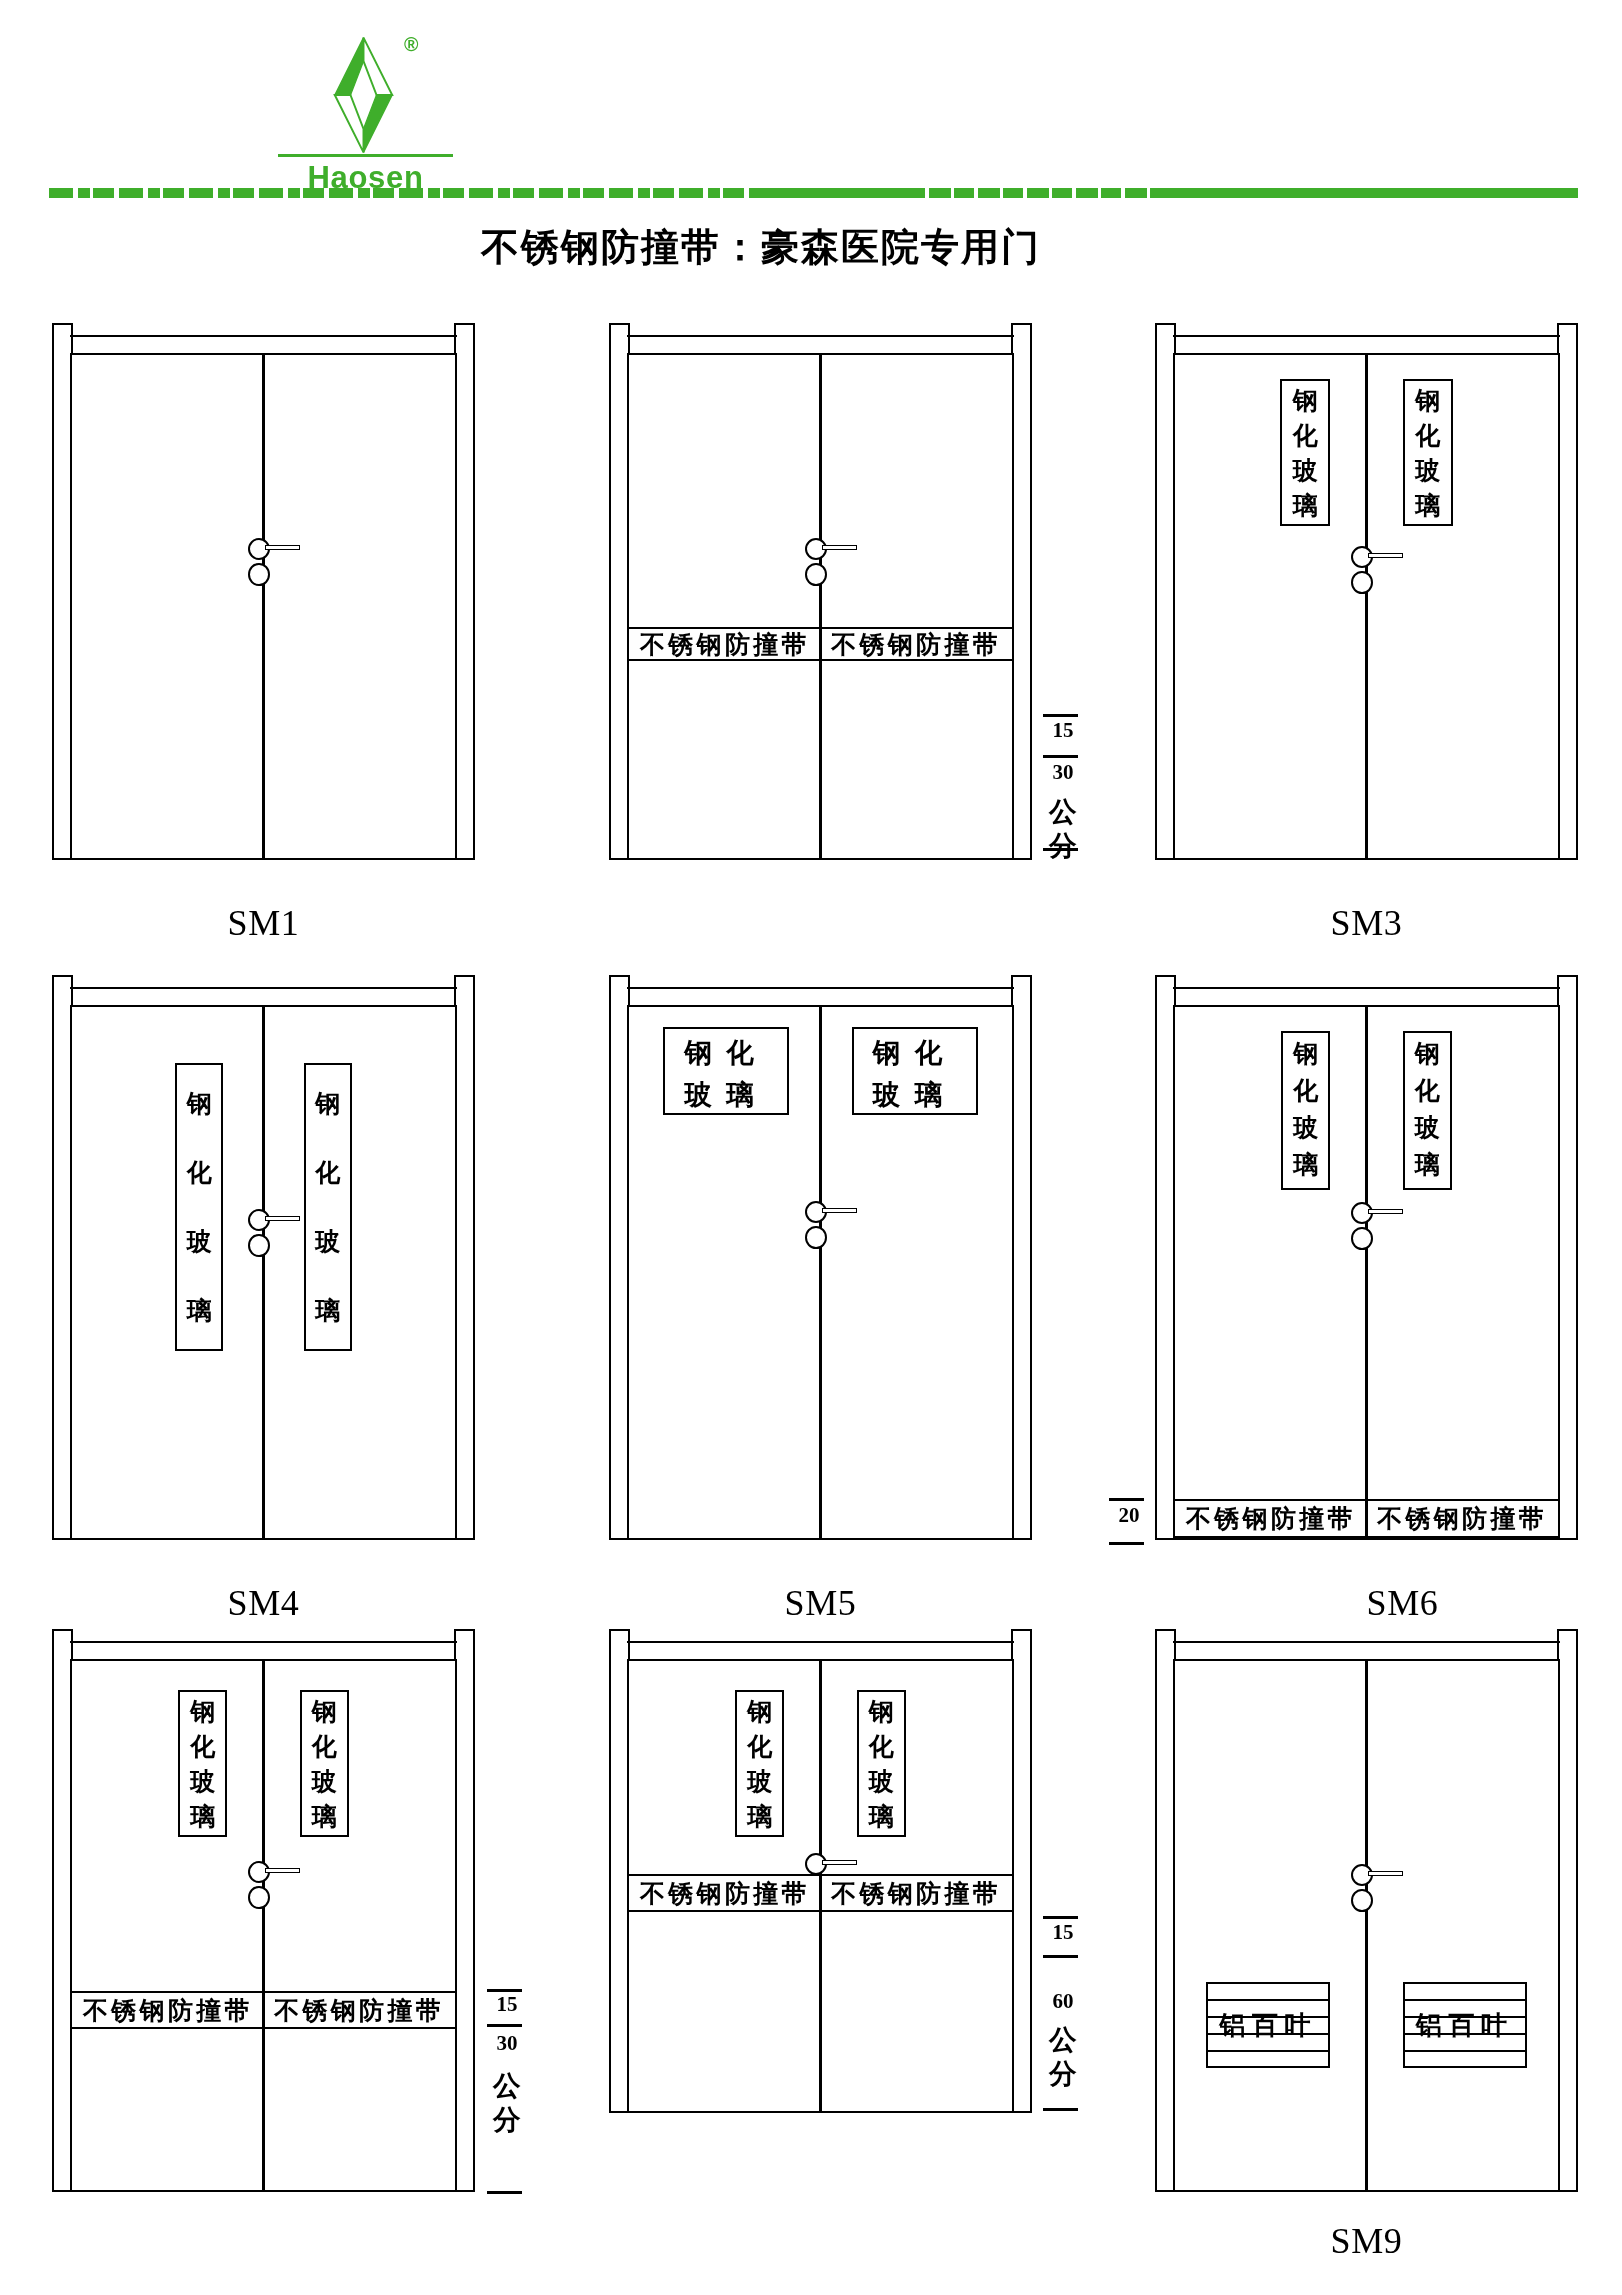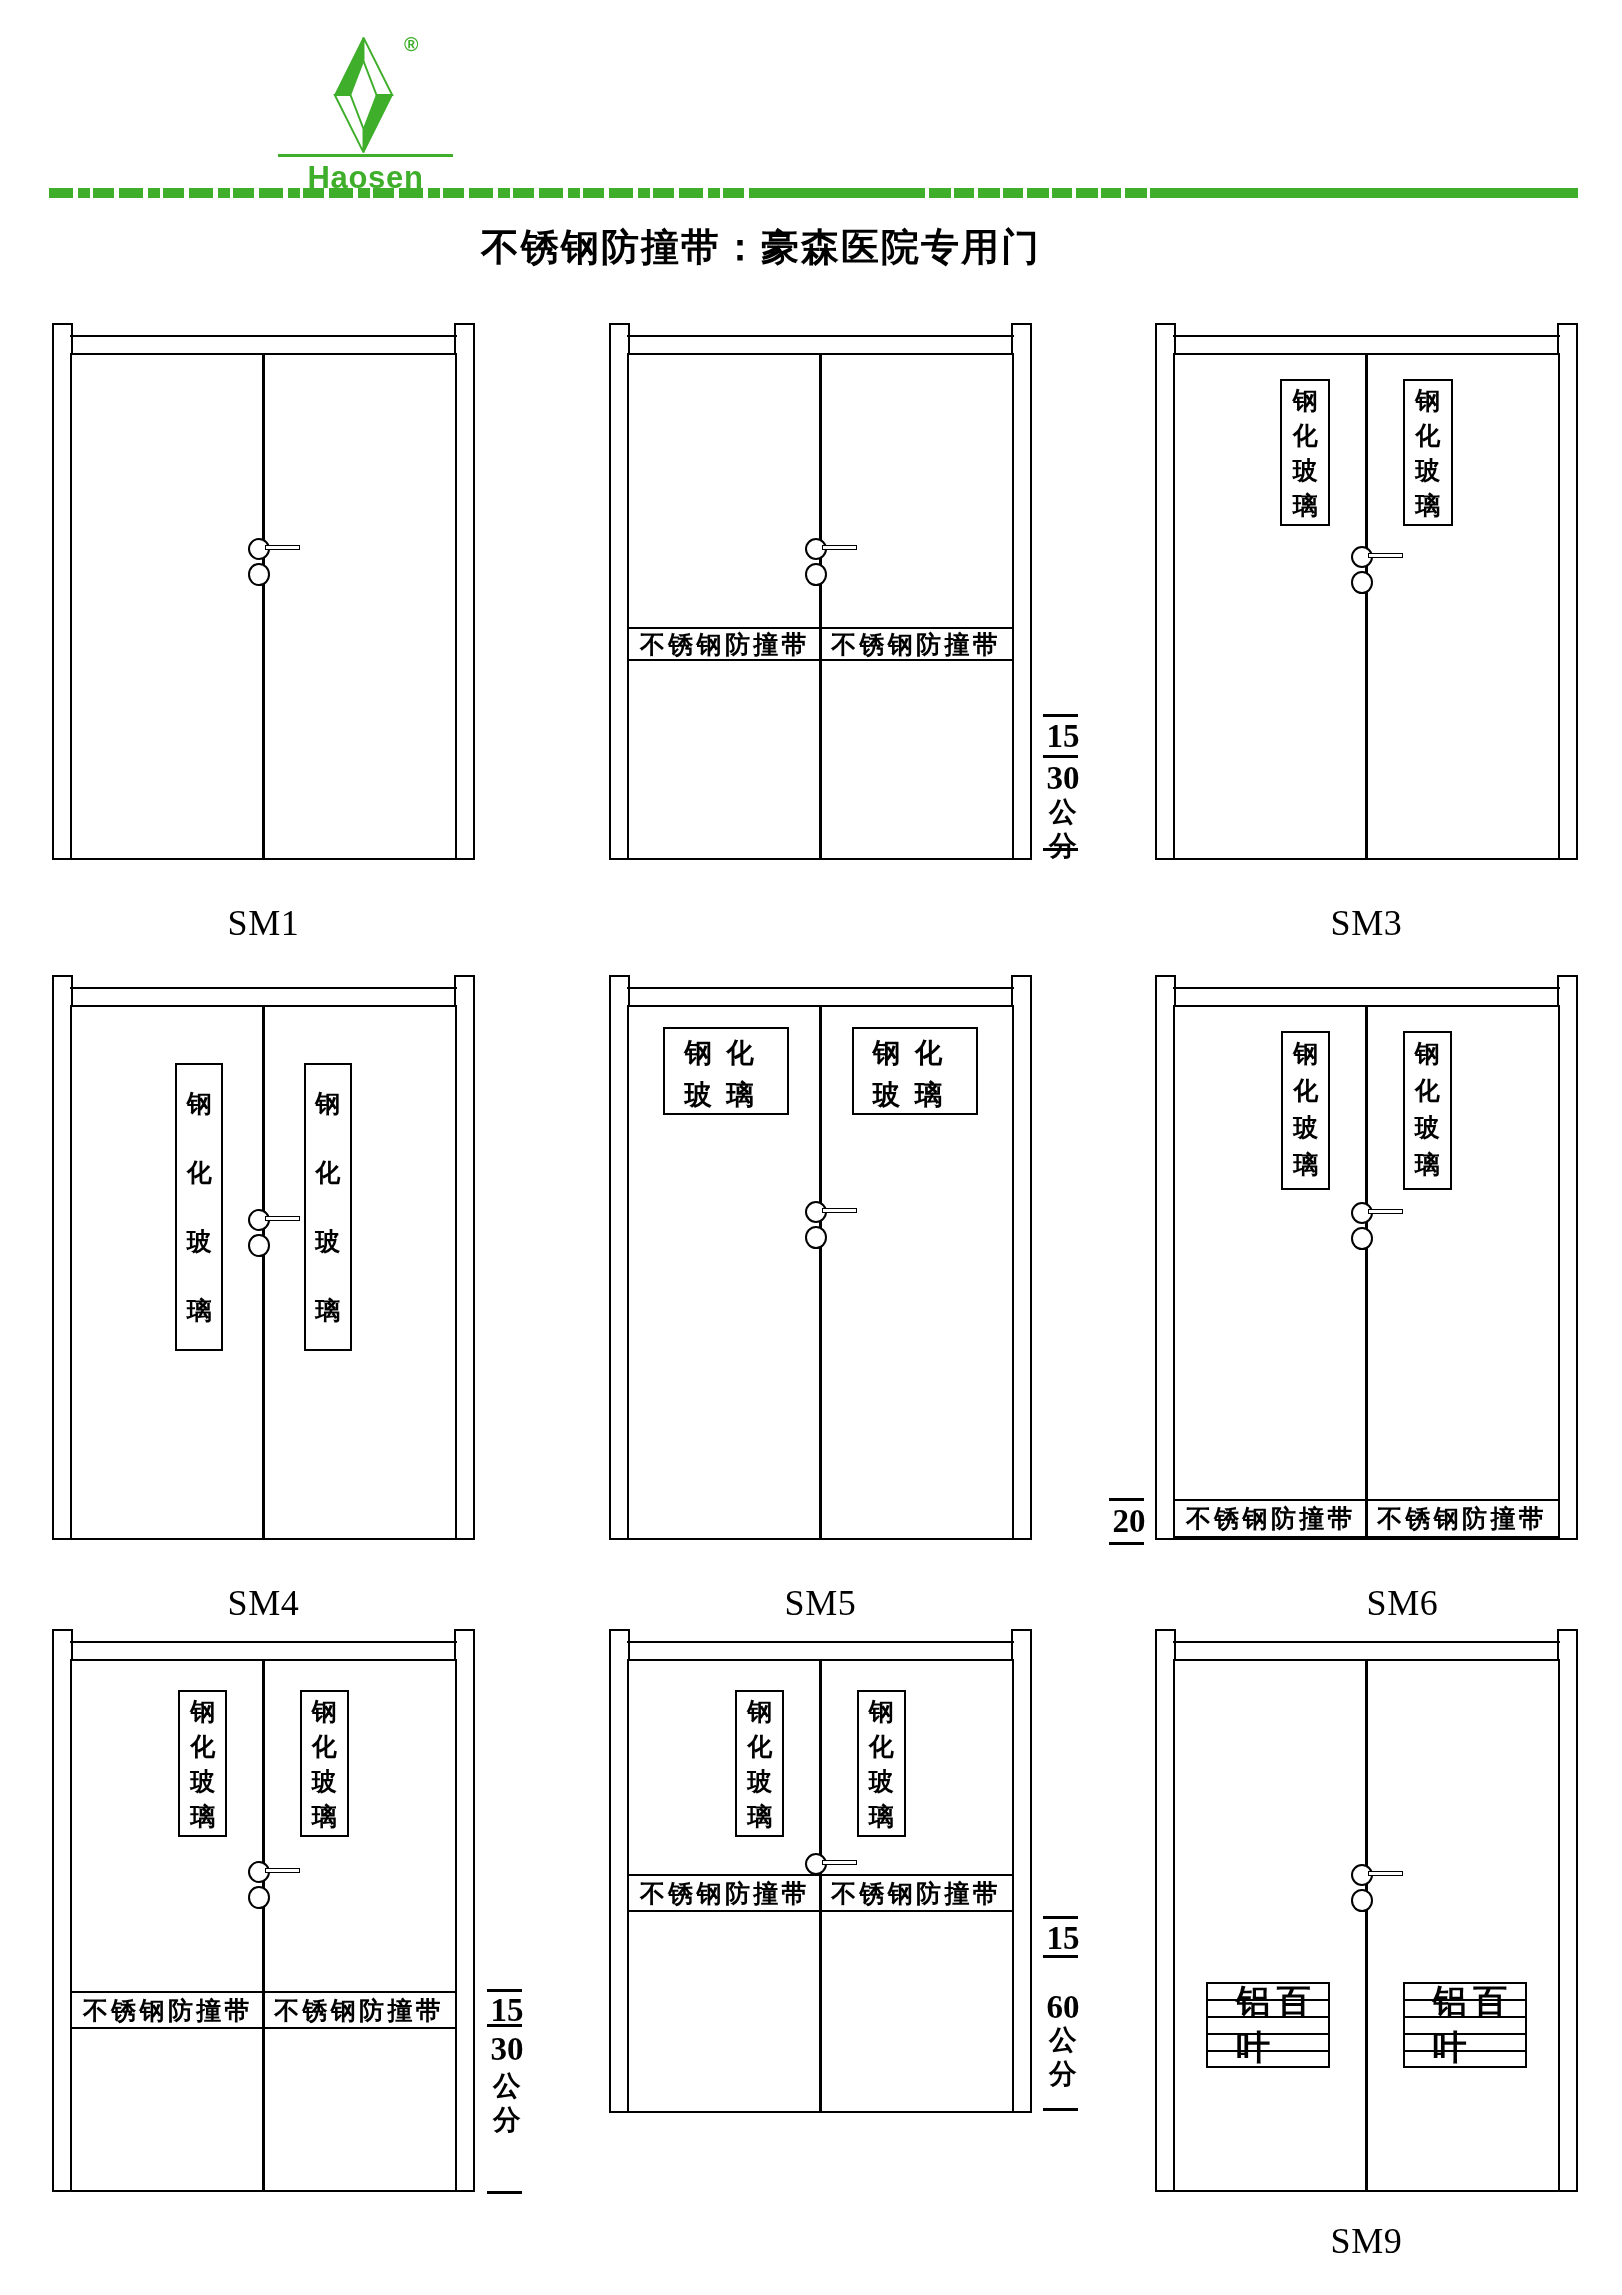--- a/index.html
+++ b/index.html
@@ -45,34 +45,34 @@
   .htext2{width:98px;word-break:break-all;text-align:center;font-size:27.5px;font-weight:600;
           letter-spacing:14.4px;line-height:42px;padding-top:3.9px;}
 
   .strip{position:absolute;left:0;right:0;height:30px;border-top:2px solid #000;border-bottom:2px solid #000;
          box-sizing:content-box;display:flex;align-items:center;background:#fefefe;}
   .strip-txt{flex:1;text-align:center;font-size:25px;font-weight:700;letter-spacing:3.3px;line-height:1;}
 
   .louver{position:absolute;width:124px;height:86px;border:2px solid #000;box-sizing:border-box;background:
           repeating-linear-gradient(to bottom,transparent 0 15px,#000 15px 17px);}
   .louver-txt{position:absolute;left:0;right:0;top:0;bottom:0;display:flex;align-items:center;justify-content:center;
-              font-size:34px;font-weight:700;letter-spacing:6.5px;background:transparent;padding-left:28px;}
+              font-size:26px;font-weight:700;letter-spacing:6.5px;background:transparent;}
 
   .handle{position:absolute;left:calc(50% - 15.7px);width:55px;height:46px;}
   .h-lever{position:absolute;left:0;top:0;width:18.3px;height:18.3px;border:2px solid #000;border-radius:50%;background:#fff;}
   .h-bar{position:absolute;left:17px;top:6.5px;width:35px;height:5.9px;border:1.3px solid #000;background:#fff;box-sizing:border-box;}
   .h-cyl{position:absolute;left:0.7px;top:25px;width:17.7px;height:19px;border:2px solid #000;border-radius:50%;background:#fff;}
 
   .door-label{position:absolute;width:423px;text-align:center;font-size:36px;letter-spacing:0.7px;}
   .lr1{top:902px;} .lr2{top:1582px;} .lr3{top:2220px;}
 
   
   .dim{position:absolute;width:42px;}
   .tick{position:absolute;left:1.3px;width:35px;height:2.6px;background:#000;}
-  .dim-num{position:absolute;left:0;width:42px;text-align:center;font-size:33px;}
+  .dim-num{position:absolute;left:0;width:42px;text-align:center;font-size:21px;}
   .dim-unit{position:absolute;left:5.2px;width:31px;text-align:center;font-size:27.5px;word-break:break-all;line-height:1.25;}
 </style>
 </head>
 <body>
 
 <div class="canvas">
 
   <svg class="logo-svg" viewBox="0 0 114 184">
     <polygon points="57,4 13,92 37,92 57,40" fill="#3fae2b" stroke="#3fae2b" stroke-width="2"></polygon>
     <polygon points="57,4 101,92 77,92 57,40" fill="#ffffff" stroke="#3fae2b" stroke-width="3"></polygon>

